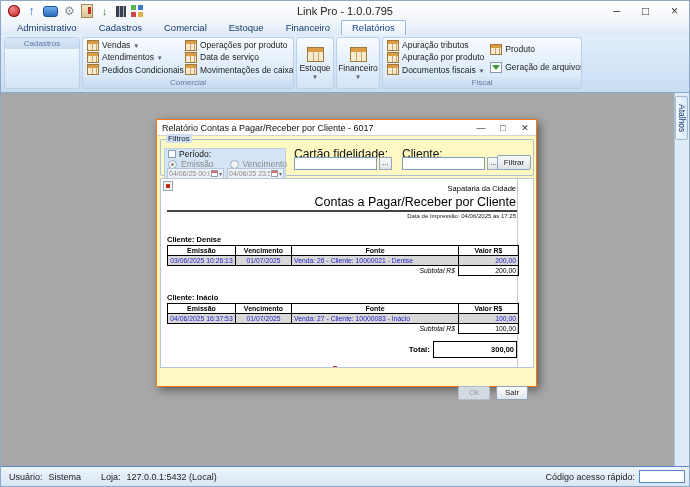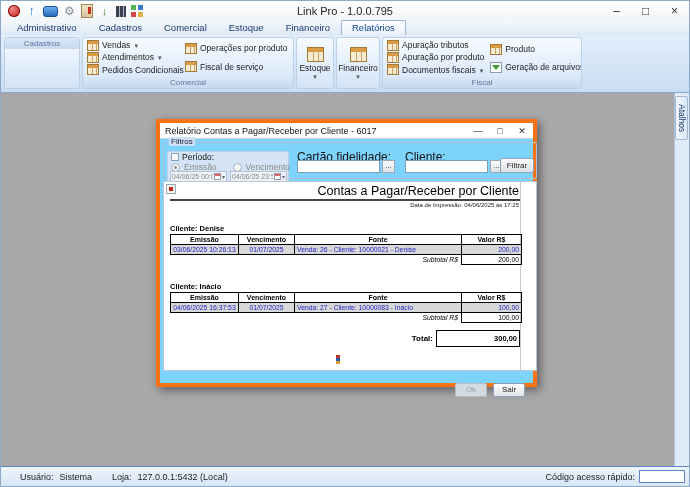--- a/index.html
+++ b/index.html
@@ -49,21 +49,21 @@
   .bigbtn{display:flex;flex-direction:column;align-items:center;justify-content:center;gap:1px;flex:1;font-size:8.5px;color:#1c1c1c;padding:1px 2px;}
   .bigbtn .dd2{font-size:7px;color:#555;line-height:5px;}
 
   
   .main-area{position:absolute;top:92px;bottom:20px;left:0;right:15px;background:#a8a8a8;}
   .side-strip{position:absolute;top:92px;bottom:20px;right:0;width:15px;background:#e0ebf8;border-left:1px solid #b0c4dc;box-sizing:border-box;}
   .side-tab{position:absolute;top:3px;left:0px;width:13px;height:44px;background:linear-gradient(90deg,#f2f7fd,#dbe9f7);border:1px solid #9fb8d8;border-radius:2px;box-sizing:border-box;
     writing-mode:vertical-rl;font-size:8.5px;color:#1b3a6b;display:flex;align-items:center;justify-content:center;}
 
   
-  .dialog{position:absolute;left:155px;top:118px;width:381px;height:268px;background:#7dd3fc;border:4px solid #f97316;box-shadow:3px 3px 9px rgba(0,0,0,.45);box-sizing:border-box;}
+  .dialog{position:absolute;left:155px;top:118px;width:381px;height:268px;background:#fef9c3;border:1px solid #f97316;box-shadow:3px 3px 9px rgba(0,0,0,.45);box-sizing:border-box;}
   .dlg-title{position:absolute;top:0;left:0;right:0;height:16px;background:#fff;border-bottom:1px solid #d4d4d4;display:flex;align-items:center;font-size:9px;color:#111;padding-left:5px;box-sizing:border-box;}
   .dlg-controls{margin-left:auto;display:flex;height:100%;}
   .dc{width:22px;display:flex;align-items:center;justify-content:center;font-size:9px;color:#333;}
   .fieldset{position:absolute;left:3px;top:19px;width:374px;height:37px;border:1px solid #aebfd4;border-radius:2px;box-sizing:border-box;}
   .legend{position:absolute;top:-6px;left:5px;font-size:8px;color:#223;background:#cfe1f4;padding:0 2px;line-height:9px;}
   .period-panel{position:absolute;left:3px;top:8px;width:122px;height:31px;border:1px solid #bccfe4;background:#d4e4f5;box-sizing:border-box;}
   .cbrow{position:absolute;left:3px;top:0px;display:flex;align-items:center;gap:3px;font-size:8.5px;color:#111;}
   .cb{width:8px;height:8px;border:1px solid #8aa0b8;background:#fff;box-sizing:border-box;}
   .radiorow{position:absolute;left:3px;top:10px;display:flex;align-items:center;gap:4px;font-size:8.5px;color:#8a8a8a;}
   .radio{width:9px;height:9px;border-radius:50%;border:1px solid #9ab0c4;background:#f4f4f4;box-sizing:border-box;position:relative;flex:none;}
@@ -104,21 +104,21 @@
   .total-box{width:84px;border:1px solid #000;font-size:7.5px;font-weight:bold;text-align:right;padding:3px 2px;box-sizing:border-box;}
   .foot-mark{width:4px;height:9px;margin:8px 0 0 166px;background:linear-gradient(#c03028 0 33%,#2858b0 33% 66%,#e09a28 66%);}
 
   .dlg-bottom{position:absolute;left:0;right:0;bottom:0;height:19px;display:flex;align-items:center;justify-content:flex-end;gap:6px;padding-right:8px;box-sizing:border-box;}
   .dbtn{width:32px;height:14px;font-size:8px;text-align:center;line-height:12px;border-radius:2px;box-sizing:border-box;margin-top:32px;}
   .dbtn.disabled{color:#9aa0a8;background:#d4dae2;border:1px solid #b5bcc4;}
   .dbtn.normal{color:#222;background:linear-gradient(#fdfdfd,#e0e4ea);border:1px solid #8da0b5;}
 
   
   .statusbar{position:absolute;left:0;right:0;bottom:0;height:20px;background:linear-gradient(#eef4fb,#d7e6f6);border-top:1px solid #5a87c5;display:flex;align-items:center;font-size:9px;color:#1c1c1c;box-sizing:border-box;}
-  .sb-lbl{margin-left:19px;}
+  .sb-lbl{margin-left:8px;}
   .sb-val{margin-left:6px;}
   .sb-right{margin-left:auto;display:flex;align-items:center;gap:4px;margin-right:4px;}
   .sb-input{width:46px;height:13px;border:1px solid #5a87c5;background:#fff;box-sizing:border-box;font-size:9px;padding:0 2px;font-family:"Liberation Sans",sans-serif;}
 </style>
 </head>
 <body>
 
 <div class="app">
 
   <div class="titlebar">
@@ -174,21 +174,26 @@
               <span>Pedidos Condicionais</span>
             </div>
           </div>
           <div class="rcol" style="flex:1;">
             <div class="ritem">
               <span class="icn"></span>
               <span>Operações por produto</span>
             </div>
             <div class="ritem">
               <span class="icn"></span>
-              <span>Fiscal de serviço</span>
+              <span>Data de serviço</span>
+            </div>
+            <div class="ritem">
+              <span class="icn"></span>
+              <span>Movimentações de caixa</span>
+
             </div>
           </div>
         </div>
         <div class="rgroup-caption">Comercial</div>
       </div>
 
       <div class="rgroup" style="width:38px;">
         <div class="bigbtn">
           <span class="icn-big"></span>
           <span>Estoque</span>
@@ -290,20 +295,21 @@
       <span class="flabel" style="left:241px;">Cliente:</span>
       <input class="tbox" style="left: 241px;">
       <span class="browse" style="left:326px;">...</span>
 
       <span class="filtrar">Filtrar</span>
     </div>
 
     <div class="viewer">
       <span class="rep-menu"></span>
       <div class="page">
+        <div class="rep-company">Sapataria da Cidade</div>
         <div class="rep-title">Contas a Pagar/Receber por Cliente</div>
         <div class="rep-rule"></div>
         <div class="rep-printed">Data de Impressão: 04/06/2025 às 17:25</div>
 
         <div class="sec1">
           <div class="rep-client">Cliente: Denise</div>
           <table class="rep">
             <colgroup>
                 <col style="width:68px;">
                 <col style="width:56px;">

